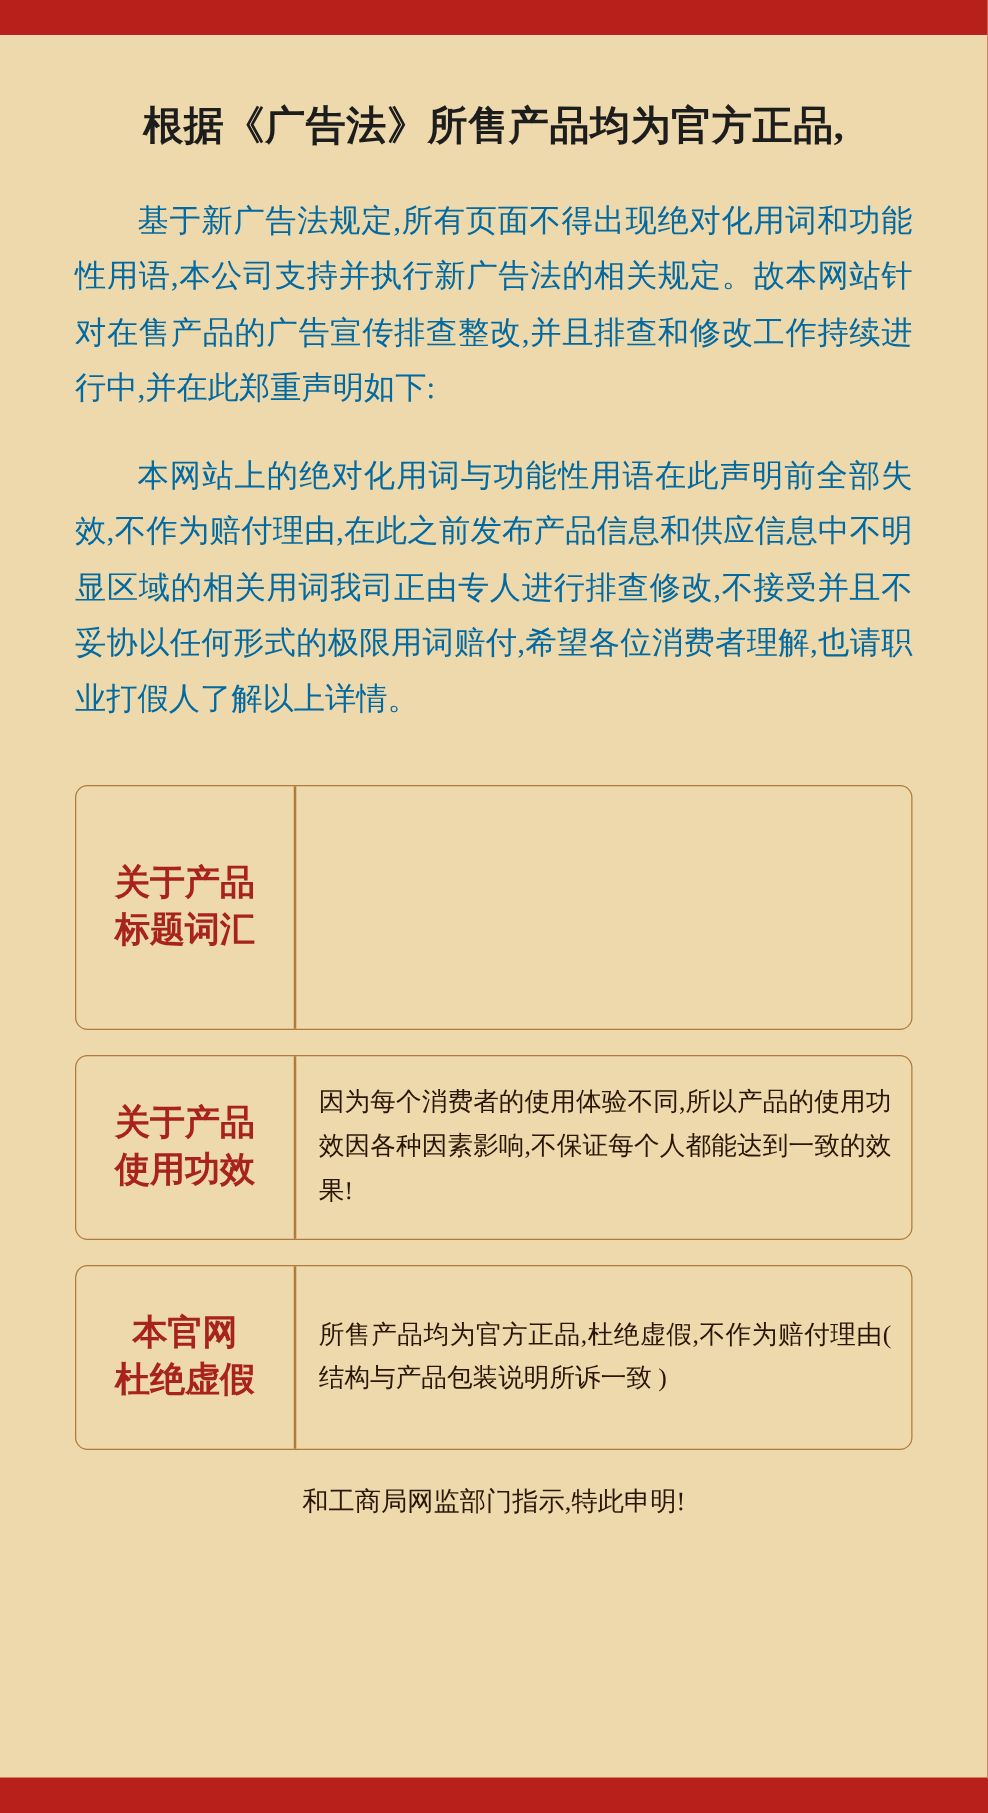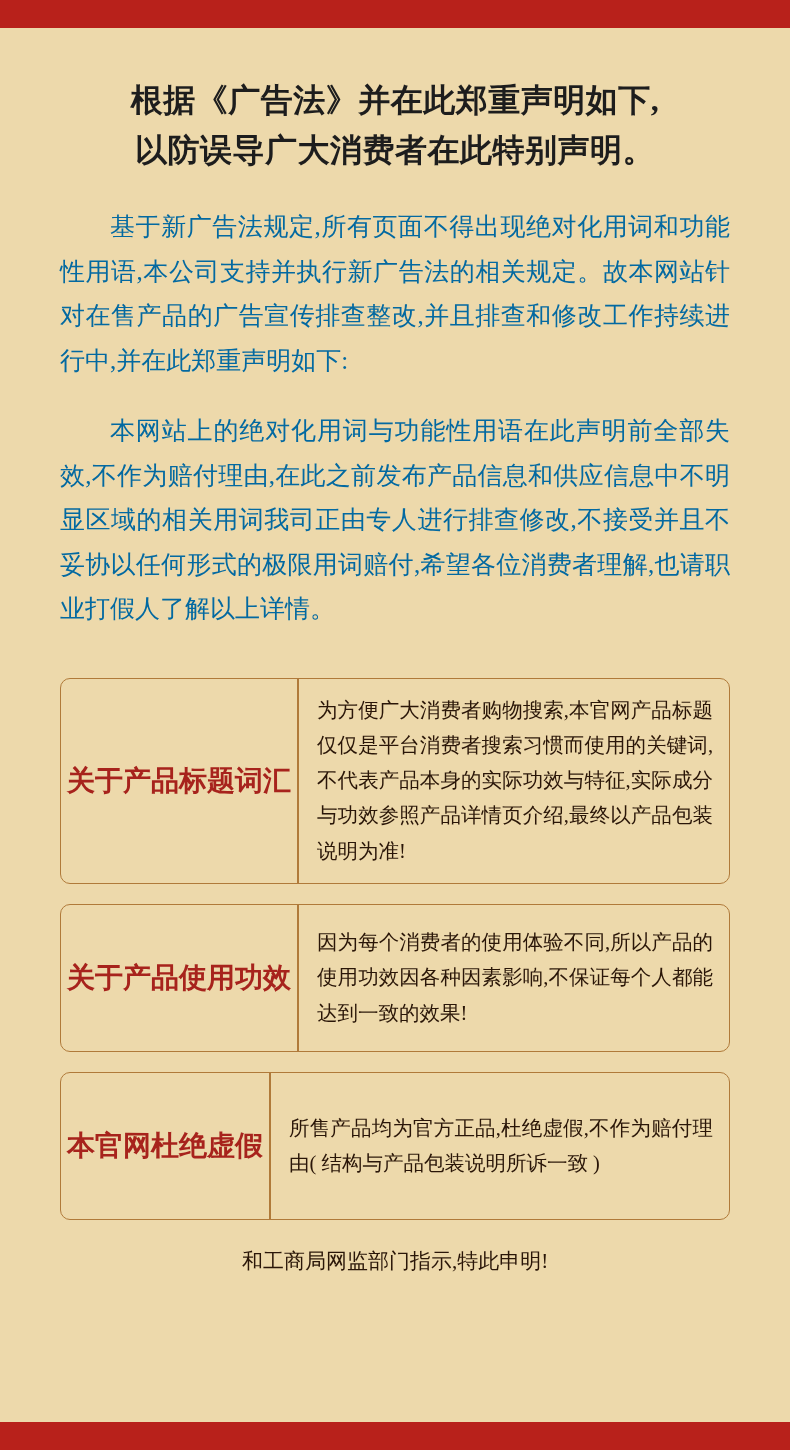--- a/index.html
+++ b/index.html
@@ -69,21 +69,21 @@
     align-items: stretch;
     border: 1px solid #b07a3a;
     border-radius: 10px;
     margin-bottom: 20px;
     box-sizing: border-box;
     min-height: 130px;
   }
   .card-title {
     flex: 0 0 176px;
     display: flex;
-    flex-direction: row;
+    flex-direction: column;
     align-items: center;
     justify-content: center;
     color: #a7231c;
     font-weight: bold;
     font-size: 28px;
     line-height: 1.35;
     border-right: 2px solid #b07a3a;
     padding: 12px 6px;
     box-sizing: border-box;
     text-align: center;
@@ -117,37 +117,35 @@
   }
   .footer .f-line { display: block; }
 </style>
 </head>
 <body>
 
 <div class="page">
   <div class="panel">
 
     <div class="headline">
-      <span class="line">根据《广告法》并在此郑重声明如下,</span>
-      <span class="line">以防误导广大消费者在此特别声明。</span>
+      <span class="line">根据《广告法》所售产品均为官方正品,</span>
     </div>
 
     <div class="body-text">
       <p>基于新广告法规定,所有页面不得出现绝对化用词和功能性用语,本公司支持并执行新广告法的相关规定。故本网站针对在售产品的广告宣传排查整改,并且排查和修改工作持续进行中,并在此郑重声明如下:</p>
       <p>本网站上的绝对化用词与功能性用语在此声明前全部失效,不作为赔付理由,在此之前发布产品信息和供应信息中不明显区域的相关用词我司正由专人进行排查修改,不接受并且不妥协以任何形式的极限用词赔付,希望各位消费者理解,也请职业打假人了解以上详情。</p>
     </div>
 
     <div class="cards">
 
       <div class="card c1">
         <div class="card-title">
           <span class="t-line">关于产品</span>
           <span class="t-line">标题词汇</span>
         </div>
-        <div class="card-body">为方便广大消费者购物搜索,本官网产品标题仅仅是平台消费者搜索习惯而使用的关键词,不代表产品本身的实际功效与特征,实际成分与功效参照产品详情页介绍,最终以产品包装说明为准!</div>
       </div>
 
       <div class="card c2">
         <div class="card-title">
           <span class="t-line">关于产品</span>
           <span class="t-line">使用功效</span>
         </div>
         <div class="card-body">因为每个消费者的使用体验不同,所以产品的使用功效因各种因素影响,不保证每个人都能达到一致的效果!</div>
       </div>
 

